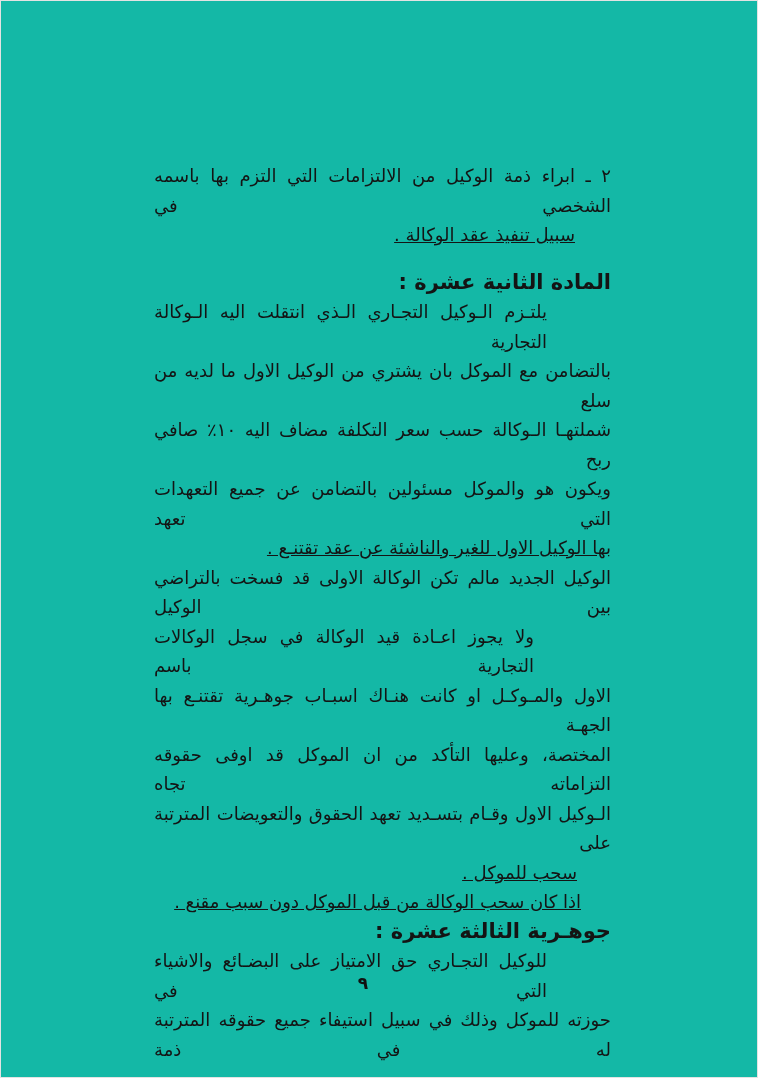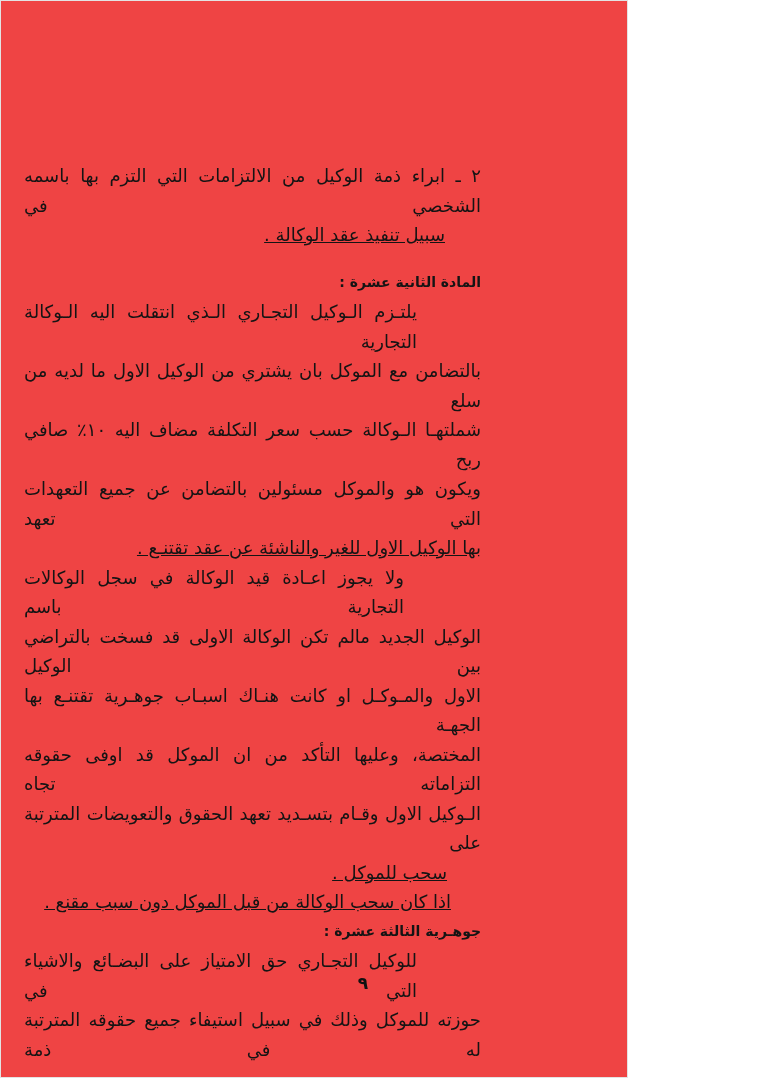--- a/index.html
+++ b/index.html
@@ -2,23 +2,23 @@
 <html lang="ar"><head>
 <meta charset="utf-8">
 <style>
   html, body {
     margin: 0;
     padding: 0;
     background: #ffffff;
   }
   .page {
     position: relative;
-    width: 628px;
+    width: 758px;
     height: 1078px;
-    background: #ef4444;
+    background: #14b8a6;
     box-sizing: border-box;
     border: 1px solid #e3e3e3;
     font-family: "DejaVu Sans", sans-serif;
     color: #141414;
     overflow: hidden;
   }
   .text-block {
     position: absolute;
     top: 160px;
     right: 146px;
@@ -34,21 +34,21 @@
   }
   .ln-last {
     text-align: left;
     text-align-last: right;
     text-decoration: underline;
   }
   .heading {
     font-weight: bold;
     text-align: right;
     margin: 0;
-    font-size: 14px;
+    font-size: 21px;
     line-height: 29.5px;
   }
   .h12 { margin-top: 18px; }
   .h13 { margin-top: 0; }
   .para { margin: 0; }
   .ind64 { padding-right: 64px; }
   .ind77 { padding-right: 77px; }
   .ind72 { padding-right: 72px; }
   .in36  { padding-right: 36px; }
   .in34  { padding-right: 34px; }
@@ -80,22 +80,22 @@
 
     <div class="para">
       <div class="ln ind64">يلتـزم الـوكيل التجـاري الـذي انتقلت اليه الـوكالة التجارية</div>
       <div class="ln">بالتضامن مع الموكل بان يشتري من الوكيل الاول ما لديه من سلع</div>
       <div class="ln">شملتهـا الـوكالة حسب سعر التكلفة مضاف اليه ١٠٪ صافي ربح</div>
       <div class="ln">ويكون هو والموكل مسئولين بالتضامن عن جميع التعهدات التي تعهد</div>
       <div class="ln ln-last">بها الوكيل الاول للغير والناشئة عن عقد تقتنـع .</div>
     </div>
 
     <div class="para">
+      <div class="ln">الوكيل الجديد مالم تكن الوكالة الاولى قد فسخت بالتراضي بين الوكيل</div>
       <div class="ln ind77">ولا يجوز اعـادة قيد الوكالة في سجل الوكالات التجارية باسم</div>
-      <div class="ln">الوكيل الجديد مالم تكن الوكالة الاولى قد فسخت بالتراضي بين الوكيل</div>
       <div class="ln">الاول والمـوكـل او كانت هنـاك اسبـاب جوهـرية تقتنـع بها الجهـة</div>
       <div class="ln">المختصة، وعليها التأكد من ان الموكل قد اوفى حقوقه التزاماته تجاه</div>
       <div class="ln">الـوكيل الاول وقـام بتسـديد تعهد الحقوق والتعويضات المترتبة على</div>
       <div class="ln ln-last in34">سحب للموكل .</div>
     </div>
 
     <div class="para">
       <div class="ln ln-last in30">اذا كان سحب الوكالة من قبل الموكل دون سبب مقنع .</div>
     </div>
 

